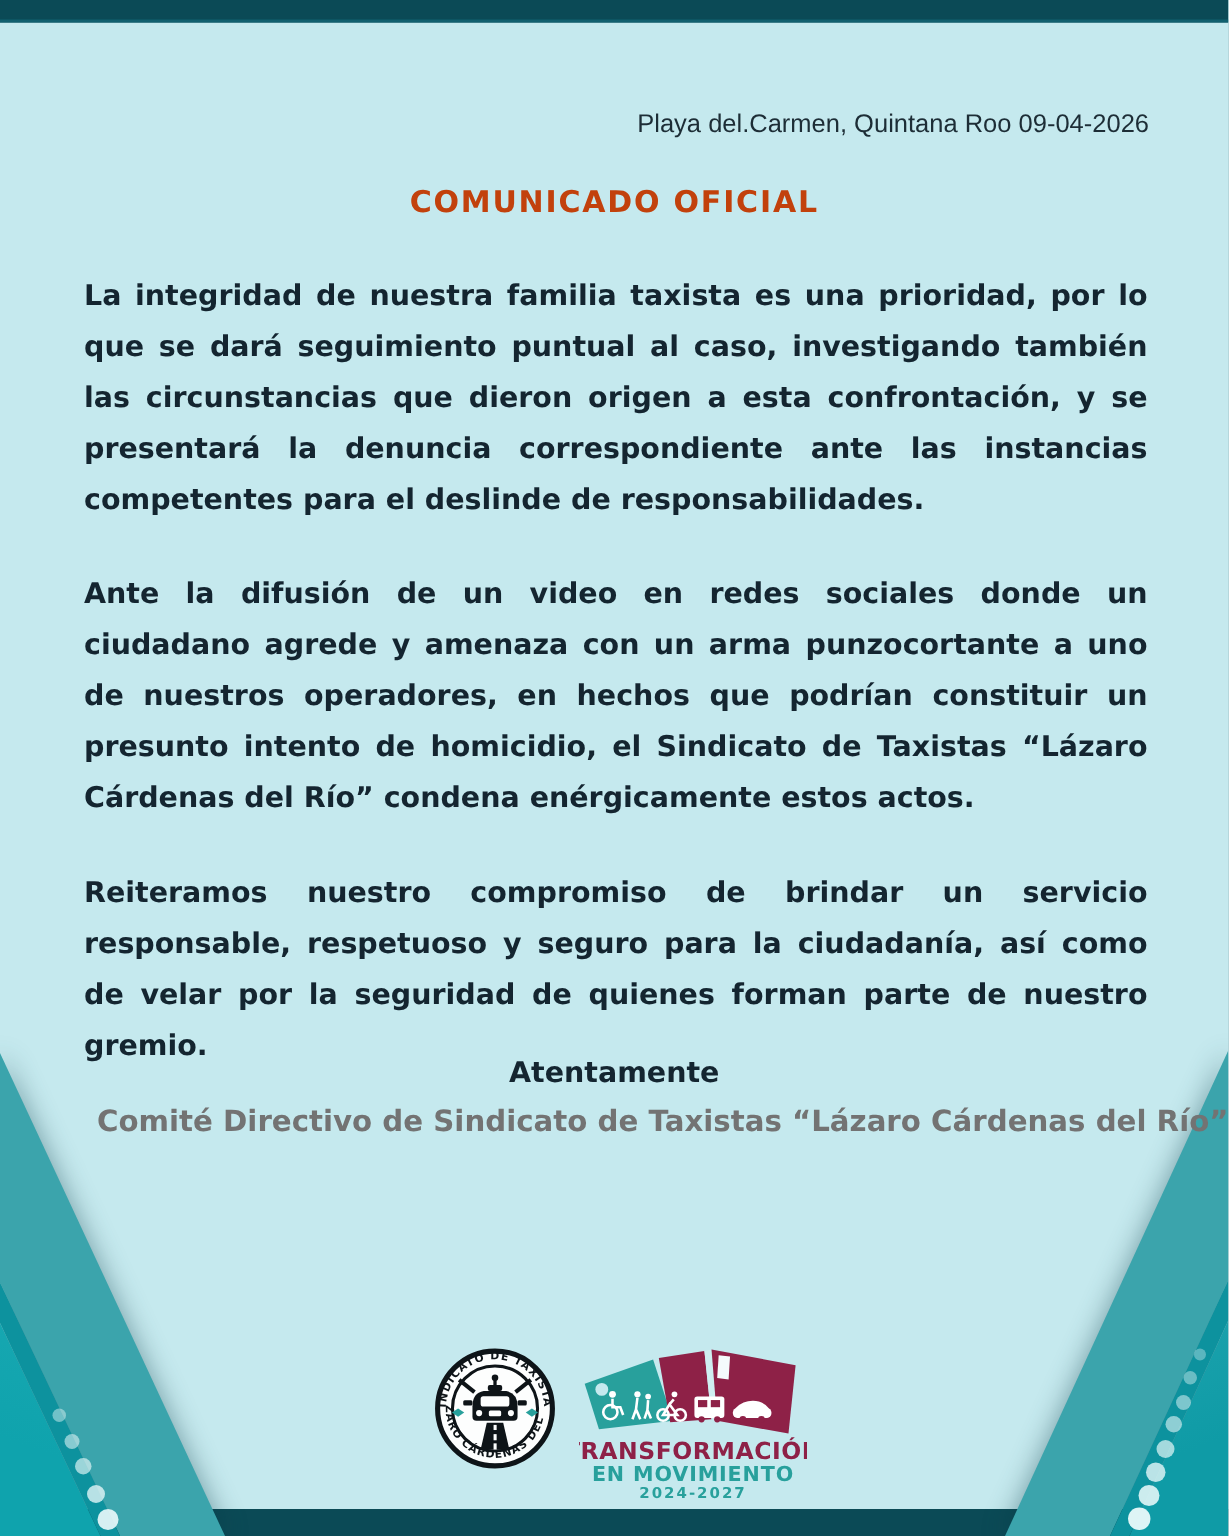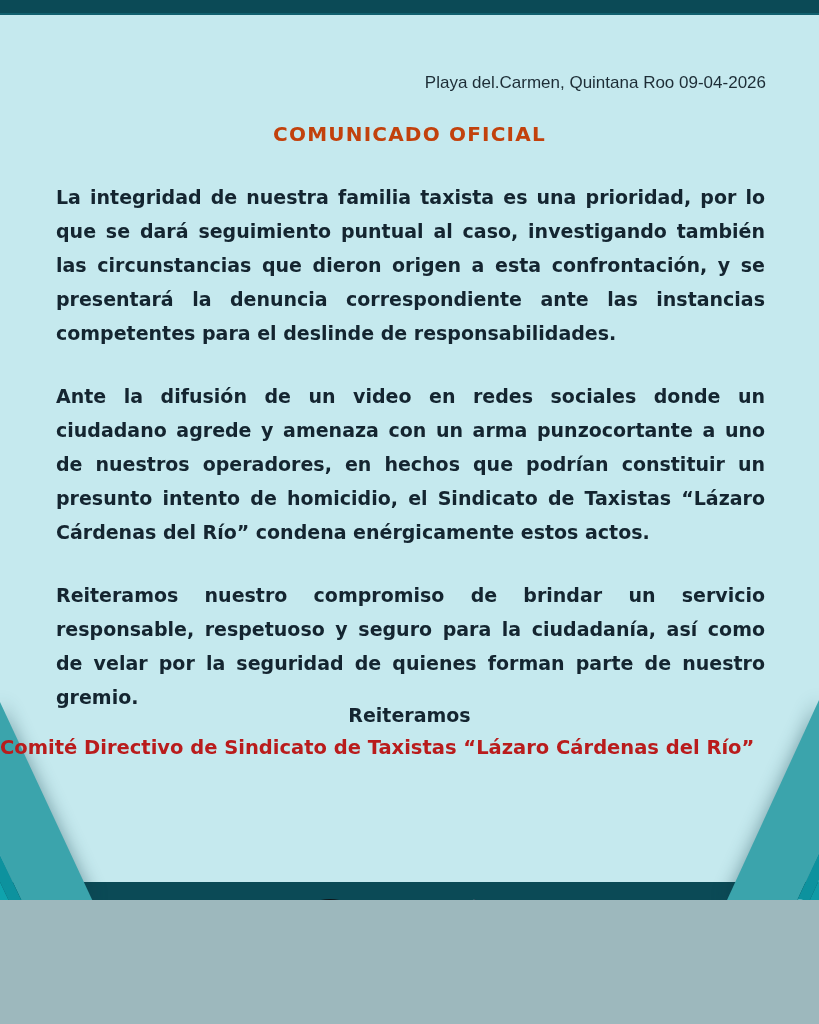--- a/index.html
+++ b/index.html
@@ -1,18 +1,18 @@
 <!DOCTYPE html>
 <html><head>
 <meta charset="utf-8">
 <style>
   html,body { margin:0; padding:0; }
   body { background:#9db8bd; }
   .page {
-    position:relative; width:819px; height:900px; overflow:hidden;
+    position:relative; width:819px; height:1024px; overflow:hidden;
     background:#c5e9ee;
     font-family:"DejaVu Sans", sans-serif;
   }
   
   .bar-top { position:absolute; top:0; left:0; right:0; height:13px;
     background:#0b4a56; border-bottom:2px solid #11606e; z-index:4; }
   .bar-bottom { position:absolute; bottom:0; left:0; right:0; height:18px;
     background:#0b4a56; z-index:1; }
 
   
@@ -20,21 +20,21 @@
     font-family:"Liberation Sans", sans-serif; font-size:17px; color:#1d2d36; z-index:5; }
   .title { position:absolute; top:122px; left:0; width:100%; margin:0;
     text-align:center; font-size:20px; font-weight:700; letter-spacing:1.2px;
     color:#c2410c; z-index:5; }
   .body-text { position:absolute; top:180px; left:56px; width:709px; z-index:5; }
   .body-text p { margin:0 0 29px 0; font-size:19px; line-height:34px;
     font-weight:700; text-align:justify; color:#142530; }
   .closing { position:absolute; top:704px; left:0; width:100%;
     text-align:center; font-size:19px; font-weight:700; color:#142530; z-index:5; }
   .signature { position:absolute; top:736px; left:0; width:100%;
-    text-align:left; font-size:19.5px; font-weight:700; color:#b91c1c; z-index:5; }
+    text-align:right; font-size:19.5px; font-weight:700; color:#737373; z-index:5; }
 
   
   .seal-logo { position:absolute; left:289px; top:898px; width:82px; height:82px; z-index:3; }
   .campaign-logo { position:absolute; left:386px; top:896px; width:152px; height:108px; z-index:3; }
 
   
   .deco { position:absolute; inset:0; pointer-events:none; z-index:2;
     filter:drop-shadow(0 0 9px rgba(8,56,66,.45)); }
   .band { position:absolute; inset:0; }
   .band-l-medium { background:#3ba4ac;
@@ -62,21 +62,21 @@
   <div class="date-line">Playa del.Carmen, Quintana Roo 09-04-2026</div>
 
   <h1 class="title">COMUNICADO OFICIAL</h1>
 
   <div class="body-text">
     <p>La integridad de nuestra familia taxista es una prioridad, por lo que se dará seguimiento puntual al caso, investigando también las circunstancias que dieron origen a esta confrontación, y se presentará la denuncia correspondiente ante las instancias competentes para el deslinde de responsabilidades.</p>
     <p>Ante la difusión de un video en redes sociales donde un ciudadano agrede y amenaza con un arma punzocortante a uno de nuestros operadores, en hechos que podrían constituir un presunto intento de homicidio, el Sindicato de Taxistas “Lázaro Cárdenas del Río” condena enérgicamente estos actos.</p>
     <p>Reiteramos nuestro compromiso de brindar un servicio responsable, respetuoso y seguro para la ciudadanía, así como de velar por la seguridad de quienes forman parte de nuestro gremio.</p>
   </div>
 
-  <div class="closing">Reiteramos</div>
+  <div class="closing">Atentamente</div>
   <div class="signature">Comité Directivo de Sindicato de Taxistas “Lázaro Cárdenas del Río”</div>
 
   <svg class="seal-logo" viewBox="0 0 120 120" xmlns="http://www.w3.org/2000/svg">
     <circle cx="60" cy="60" r="56" fill="#fdfefe" stroke="#0e1418" stroke-width="5"></circle>
     <circle cx="60" cy="60" r="41.5" fill="#fdfefe" stroke="#0e1418" stroke-width="3"></circle>
     <defs>
       <path id="sealTopArc" d="M 12,60 A 48,48 0 1 1 108,60" fill="none"></path>
       <path id="sealBotArc" d="M 12,60 A 48,48 0 0 0 108,60" fill="none"></path>
     </defs>
     <text font-size="10.5" font-weight="bold" letter-spacing="1.1" fill="#0e1418" font-family="DejaVu Sans, sans-serif">

